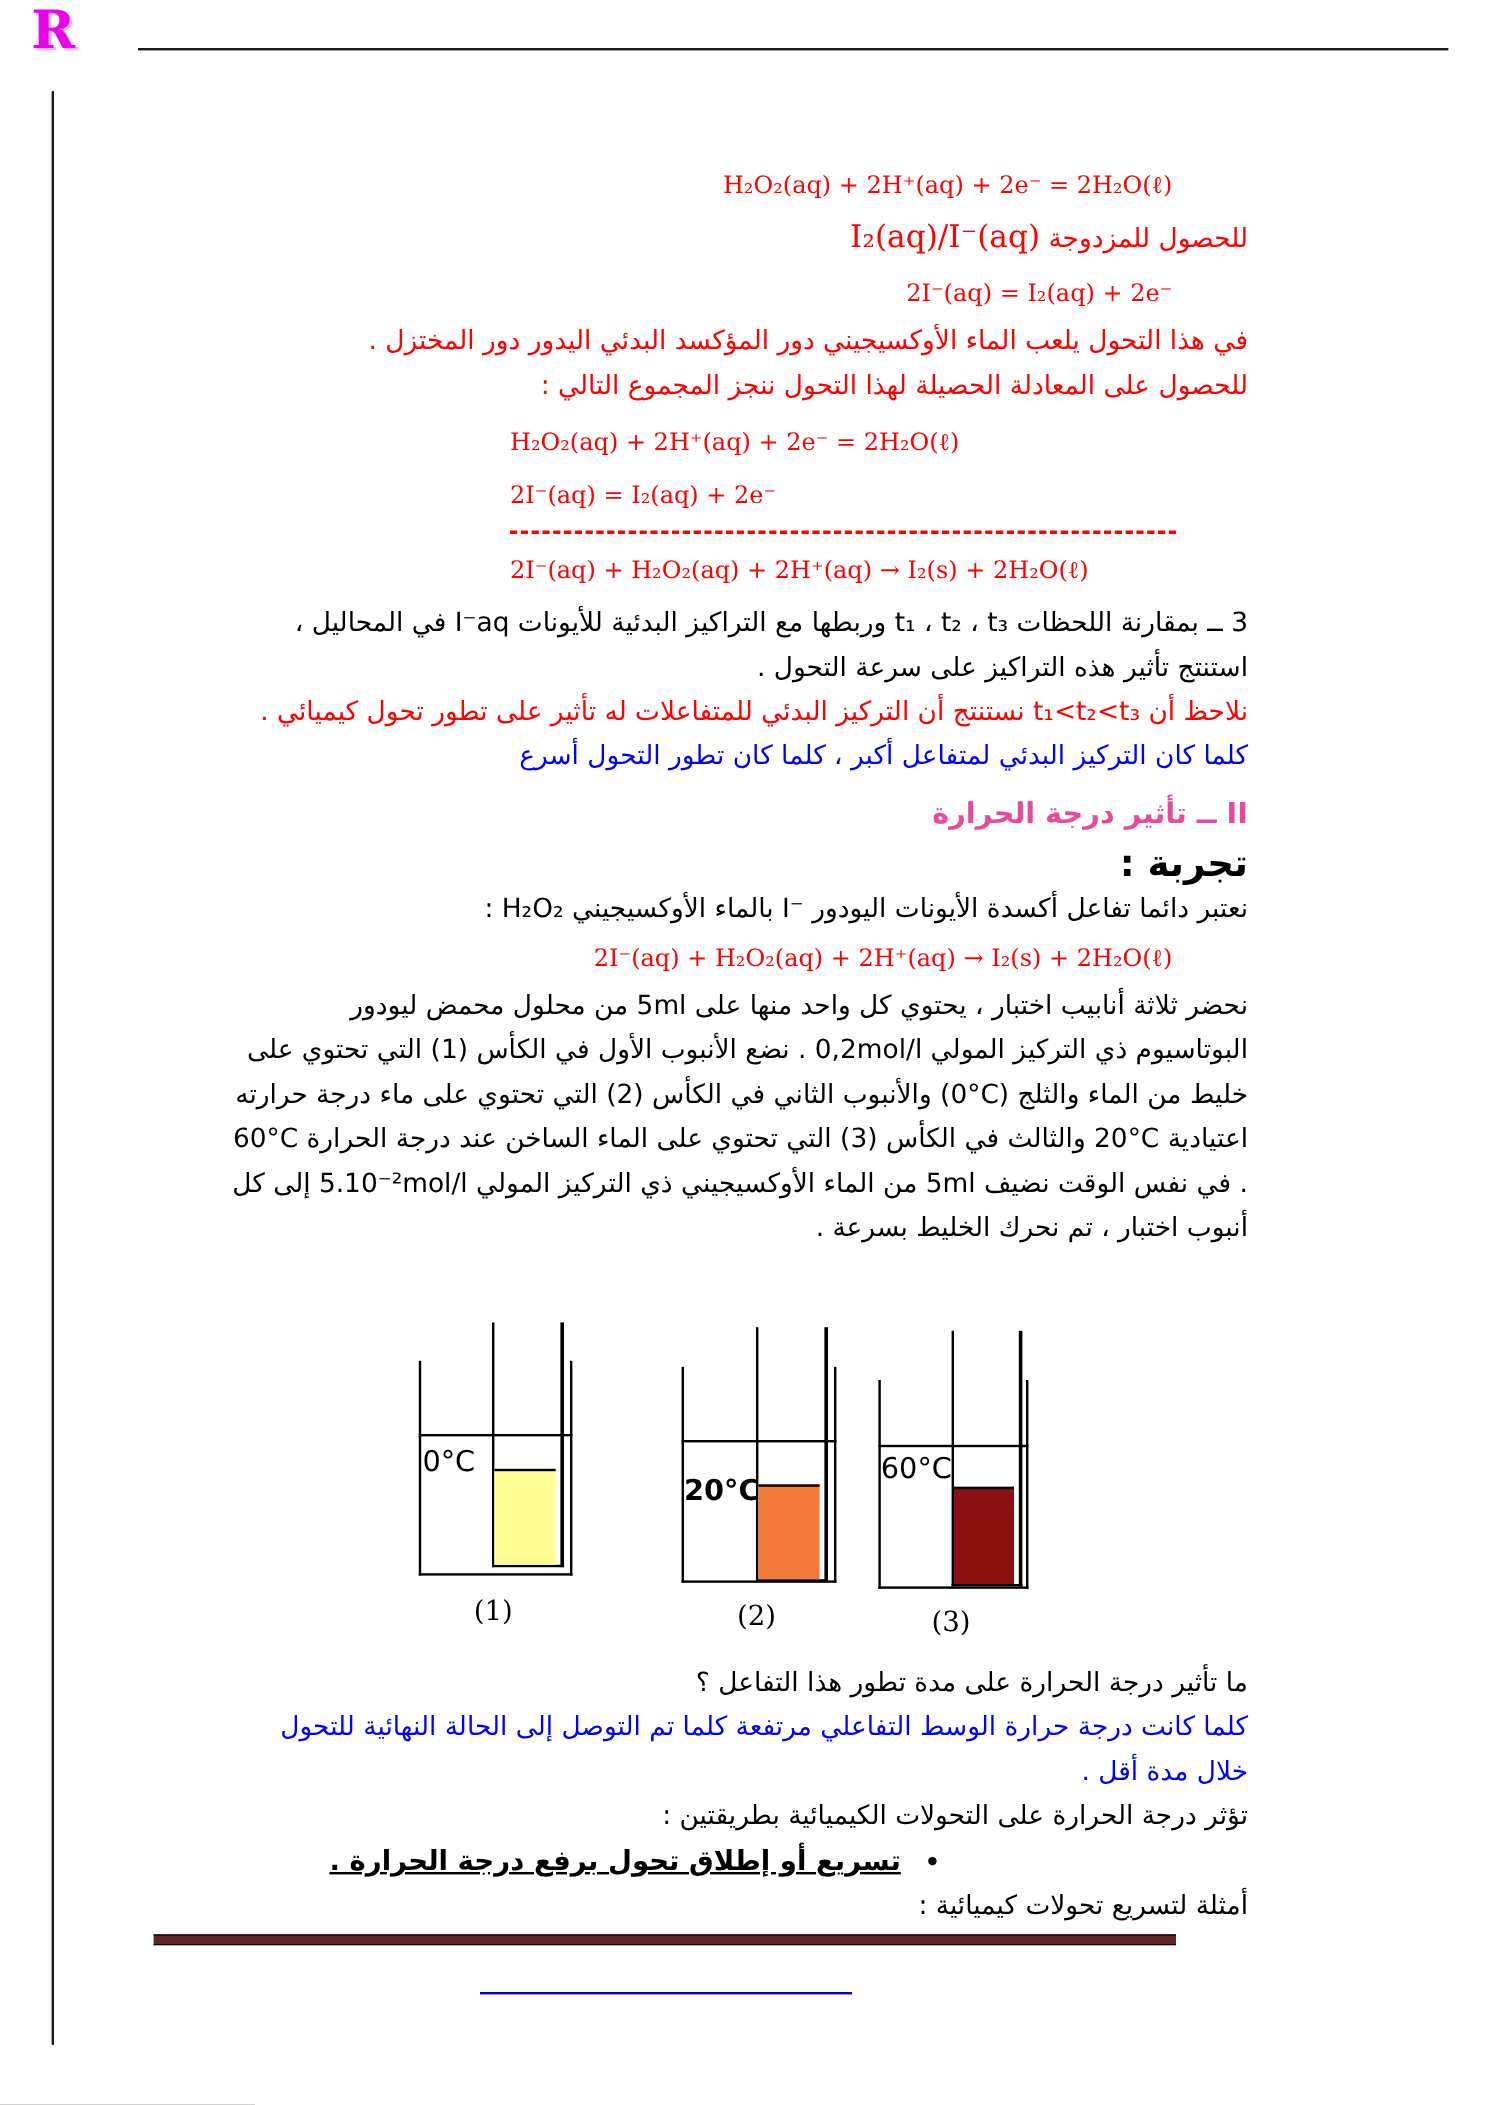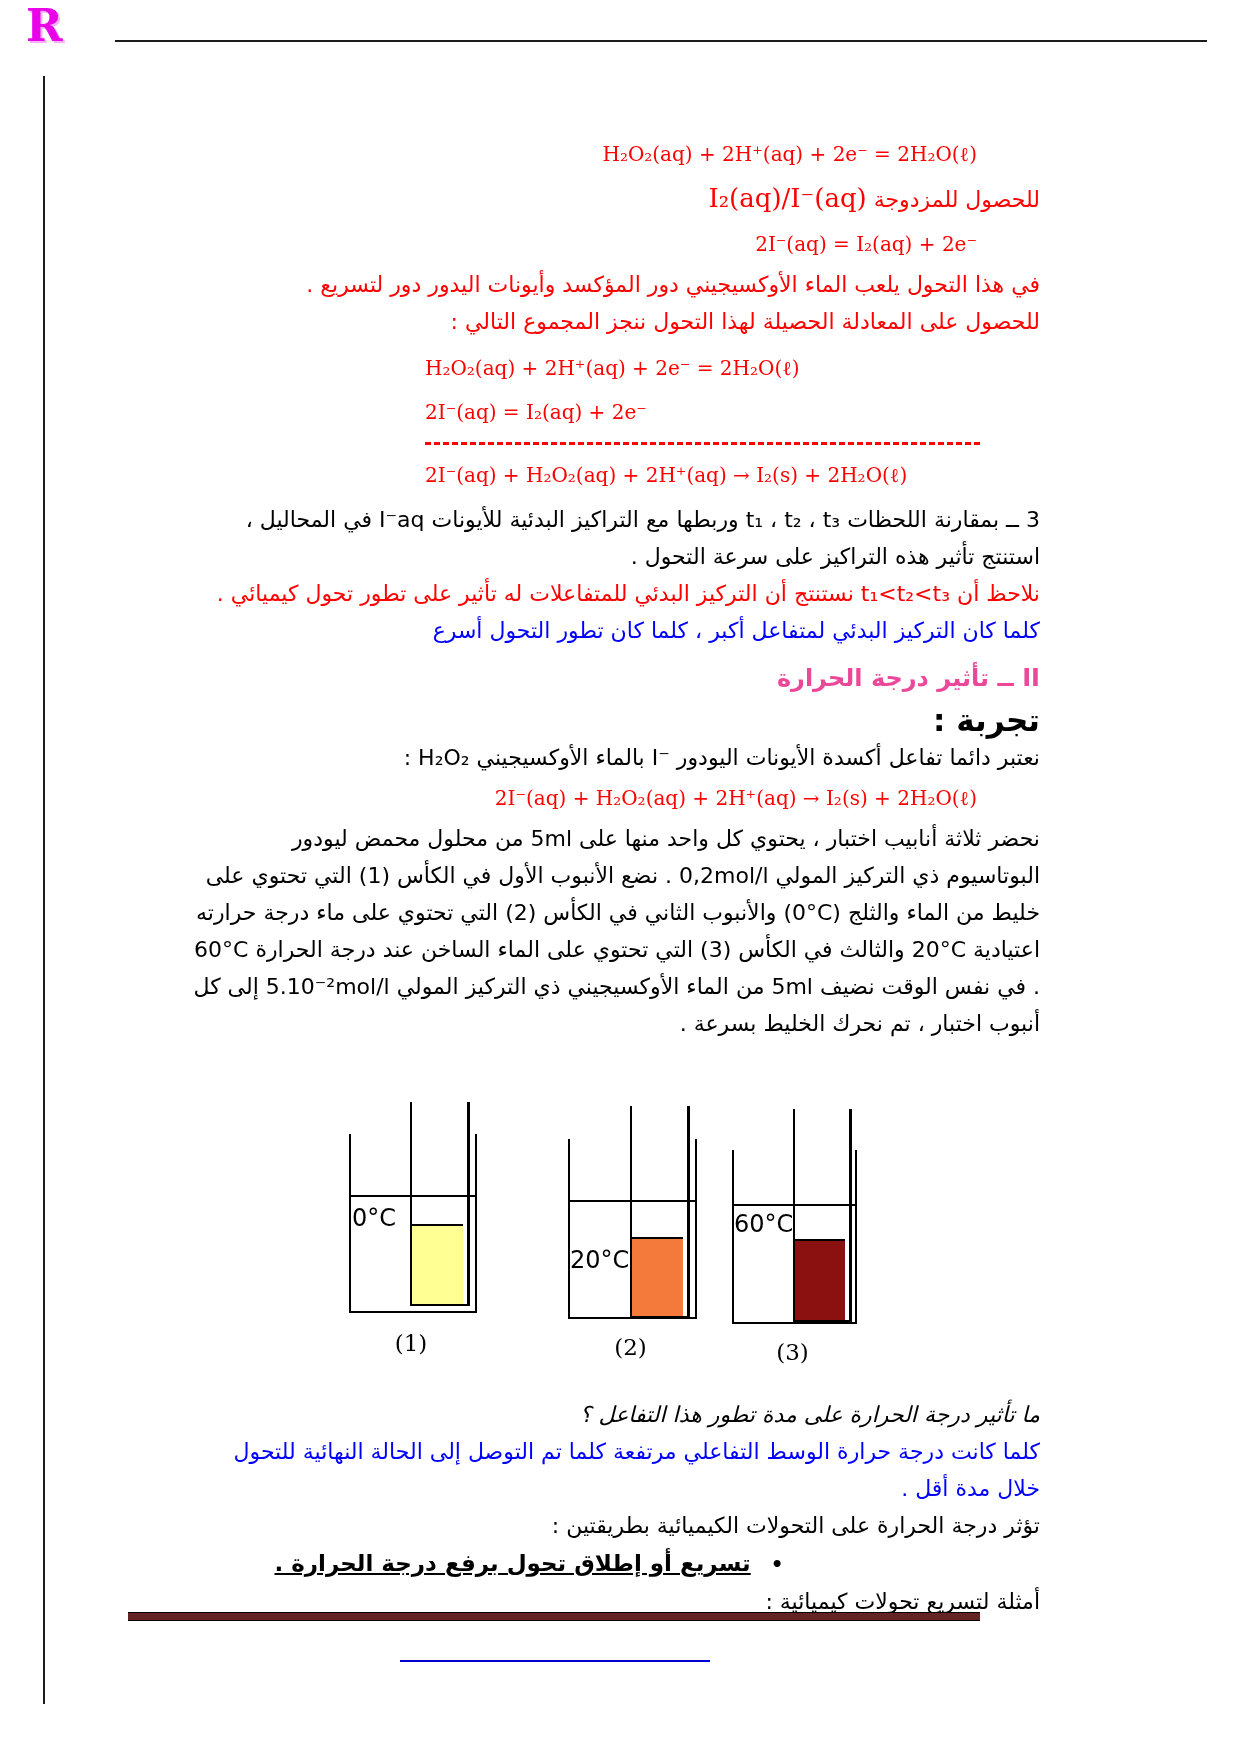--- a/index.html
+++ b/index.html
@@ -44,21 +44,21 @@
   .q3-first{margin-top:4px;}
   
   .diagram{position:relative;height:278px;margin-top:50px;direction:ltr;}
   .beaker{position:absolute;border:2px solid #000;border-top:none;background:transparent;}
   .tube{position:absolute;border-left:2px solid #000;border-right:3px solid #000;border-bottom:2px solid #000;}
   .water-line{position:absolute;height:2px;background:#000;}
   .liquid{position:absolute;border-top:2px solid #000;}
   .temp-label{position:absolute;font:24px/28px "DejaVu Sans",sans-serif;direction:ltr;}
   .beaker-caption{position:absolute;text-align:center;font:23px/30px "DejaVu Serif",serif;direction:ltr;}
   
-  .question-line{margin-top:26px;font-style:italic;}
+  .question-line{margin-top:14px;}
   .bullet-line{font-weight:bold;font-size:23px;line-height:38px;margin-right:112px;text-align:center;}
   .bullet-line .way-text{text-decoration:underline;}
   .bullet-glyph{display:inline-block;margin-left:12px;font-size:20px;}
   
   .footer-bar{
     position:absolute;left:128px;top:1612px;width:852px;height:7px;
     background:#632423;border-top:1px solid #000;border-bottom:1px solid #000;
   }
   .footer-blue-line{position:absolute;left:400px;top:1660px;width:310px;border-top:2px solid #0000cc;}
 </style>
@@ -75,21 +75,21 @@
 
     <div class="eq eq-right" style="margin-top:14px;">H₂O₂(aq) + 2H⁺(aq) + 2e⁻ = 2H₂O(ℓ)</div>
 
     <div class="couple-line">
       <span>للحصول للمزدوجة</span>
       <span class="couple-formula">I₂(aq)/I⁻(aq)</span>
     </div>
 
     <div class="eq eq-right">2I⁻(aq) = I₂(aq) + 2e⁻</div>
 
-    <div class="red-text">في هذا التحول يلعب الماء الأوكسيجيني دور المؤكسد وأيونات اليدور دور لتسريع .</div>
+    <div class="red-text">في هذا التحول يلعب الماء الأوكسيجيني دور المؤكسد البدئي اليدور دور المختزل .</div>
     <div class="red-text">للحصول على المعادلة الحصيلة لهذا التحول ننجز المجموع التالي :</div>
 
     <div class="eq eq-left eq-e4">H₂O₂(aq) + 2H⁺(aq) + 2e⁻ = 2H₂O(ℓ)</div>
     <div class="eq eq-left">2I⁻(aq) = I₂(aq) + 2e⁻</div>
 
     <div class="dashed-sum-rule"></div>
 
     <div class="eq eq-left">2I⁻(aq) + H₂O₂(aq) + 2H⁺(aq) → I₂(s) + 2H₂O(ℓ)</div>
 
     <div class="q3-first">3 ــ بمقارنة اللحظات t₁ ، t₂ ، t₃ وربطها مع التراكيز البدئية للأيونات ⁦I⁻aq⁩ في المحاليل ،</div>
@@ -116,21 +116,21 @@
       <div class="water-line" style="left:219px;top:103px;width:128px;"></div>
       <div class="tube" style="left:280px;top:10px;width:55px;height:202px;"></div>
       <div class="liquid" style="left: 282px; top: 132px; width: 51px; height: 78px; background-color: rgb(255, 255, 148);"></div>
       <div class="temp-label" style="left:222px;top:112px;">0°C</div>
       <div class="beaker-caption" style="left:219px;top:236px;width:124px;">(1)</div>
 
       <div class="beaker" style="left:438px;top:47px;width:125px;height:178px;"></div>
       <div class="water-line" style="left:438px;top:108px;width:129px;"></div>
       <div class="tube" style="left:500px;top:14px;width:55px;height:210px;"></div>
       <div class="liquid" style="left: 502px; top: 145px; width: 51px; height: 77px; background-color: rgb(244, 122, 59);"></div>
-      <div class="temp-label" style="left:440px;top:154px;">20°C</div>
+      <div class="temp-label" style="left:440px;top:136px;font-weight:bold;">20°C</div>
       <div class="beaker-caption" style="left:438px;top:240px;width:125px;">(2)</div>
 
       <div class="beaker" style="left:602px;top:58px;width:121px;height:172px;"></div>
       <div class="water-line" style="left:602px;top:112px;width:125px;"></div>
       <div class="tube" style="left:663px;top:17px;width:54px;height:211px;"></div>
       <div class="liquid" style="left: 665px; top: 147px; width: 50px; height: 79px; background-color: rgb(139, 17, 17);"></div>
       <div class="temp-label" style="left:604px;top:118px;">60°C</div>
       <div class="beaker-caption" style="left:602px;top:245px;width:121px;">(3)</div>
     </div>
 

